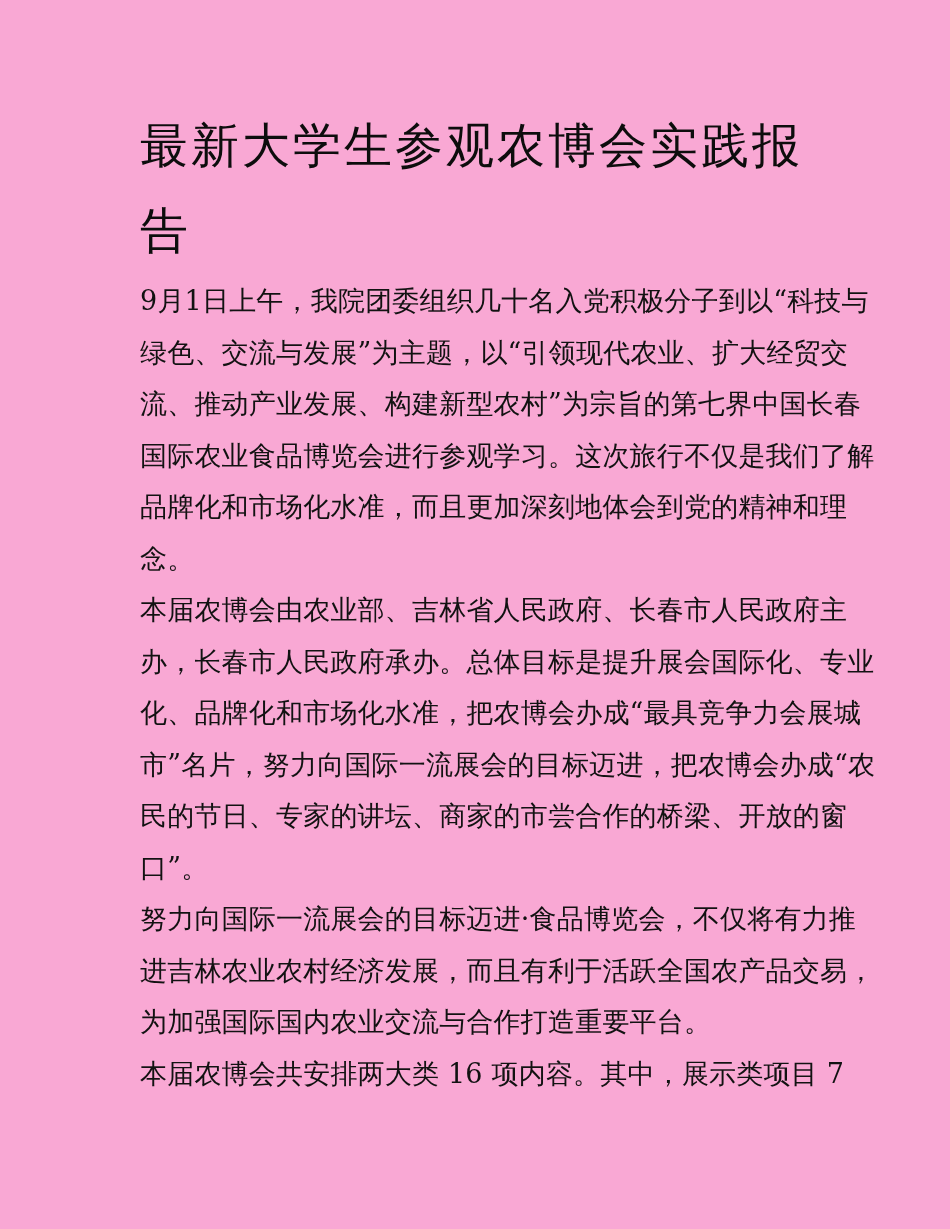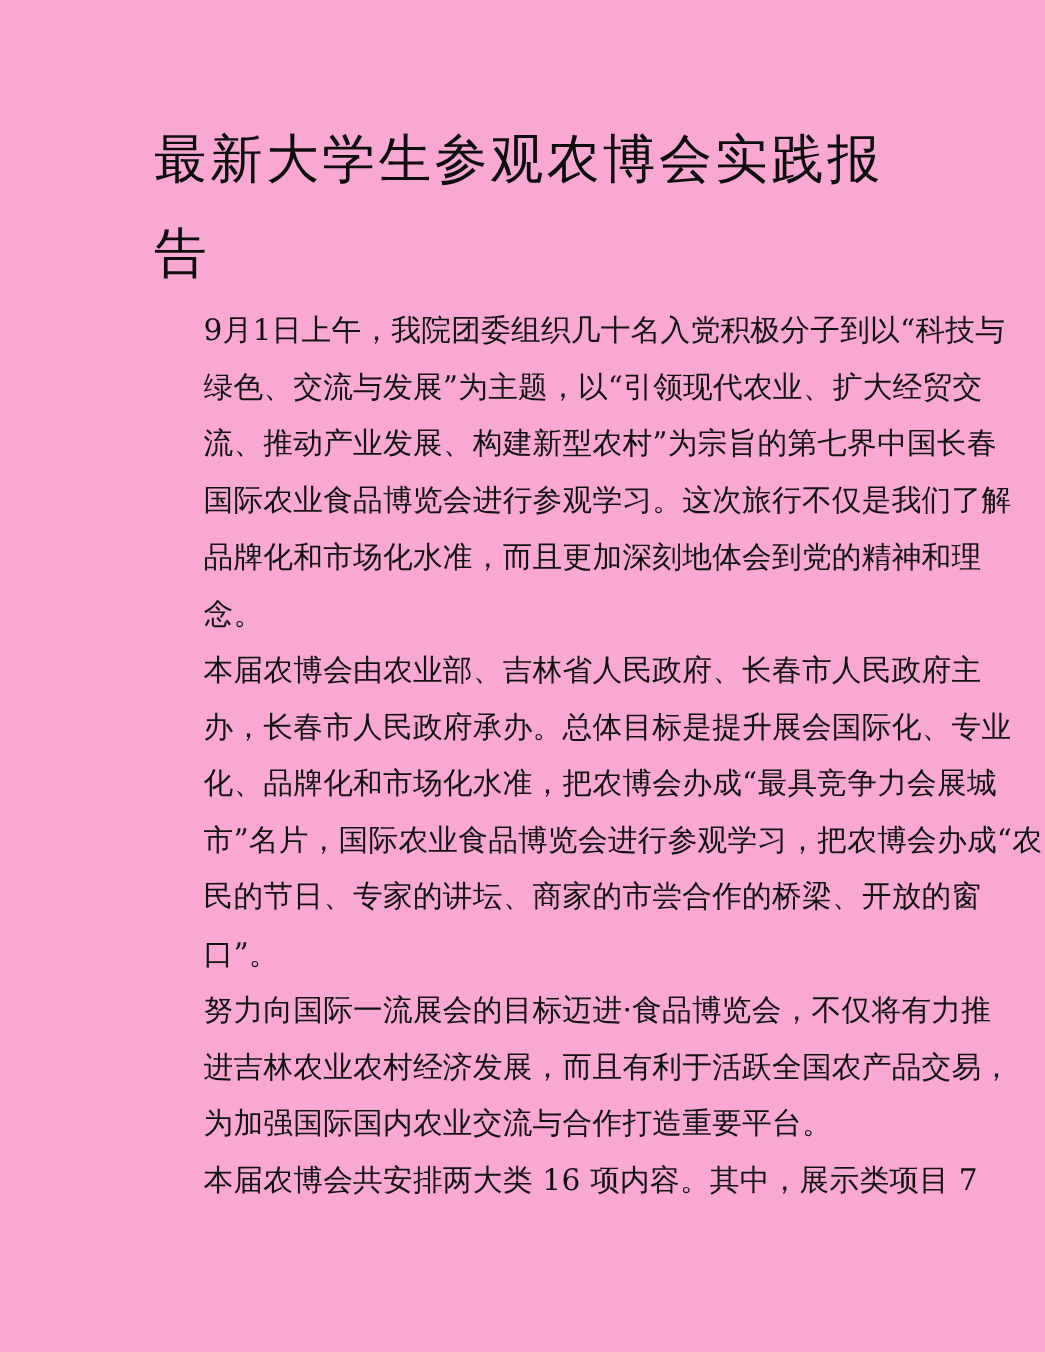--- a/index.html
+++ b/index.html
@@ -41,21 +41,20 @@
   }
   .paragraph {
     margin: 0;
   }
   .line {
     font-size: 27px;
     line-height: 51.5px;
     letter-spacing: 0.2px;
     white-space: nowrap;
     color: #121212;
-    margin-left: 45px;
   }
 </style>
 </head>
 <body>
 
 <div class="page">
   <div class="content">
     <h1 class="title">
         <div class="title-line">最新大学生参观农博会实践报</div>
         <div class="title-line">告</div>
@@ -66,21 +65,21 @@
           <div class="line">绿色、交流与发展”为主题，以“引领现代农业、扩大经贸交</div>
           <div class="line">流、推动产业发展、构建新型农村”为宗旨的第七界中国长春</div>
           <div class="line">国际农业食品博览会进行参观学习。这次旅行不仅是我们了解</div>
           <div class="line">品牌化和市场化水准，而且更加深刻地体会到党的精神和理</div>
           <div class="line">念。</div>
         </div>
         <div class="paragraph">
           <div class="line">本届农博会由农业部、吉林省人民政府、长春市人民政府主</div>
           <div class="line">办，长春市人民政府承办。总体目标是提升展会国际化、专业</div>
           <div class="line">化、品牌化和市场化水准，把农博会办成“最具竞争力会展城</div>
-          <div class="line">市”名片，国际农业食品博览会进行参观学习，把农博会办成“农</div>
+          <div class="line">市”名片，努力向国际一流展会的目标迈进，把农博会办成“农</div>
           <div class="line">民的节日、专家的讲坛、商家的市尝合作的桥梁、开放的窗</div>
           <div class="line">口”。</div>
         </div>
         <div class="paragraph">
           <div class="line">努力向国际一流展会的目标迈进·食品博览会，不仅将有力推</div>
           <div class="line">进吉林农业农村经济发展，而且有利于活跃全国农产品交易，</div>
           <div class="line">为加强国际国内农业交流与合作打造重要平台。</div>
         </div>
         <div class="paragraph">
           <div class="line">本届农博会共安排两大类 16 项内容。其中，展示类项目 7</div>

